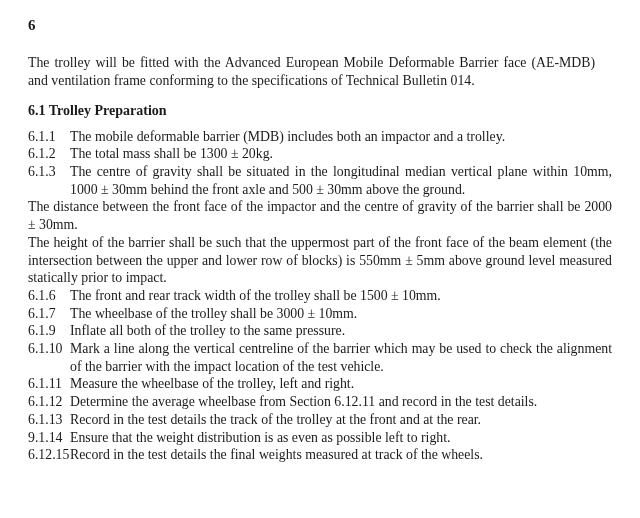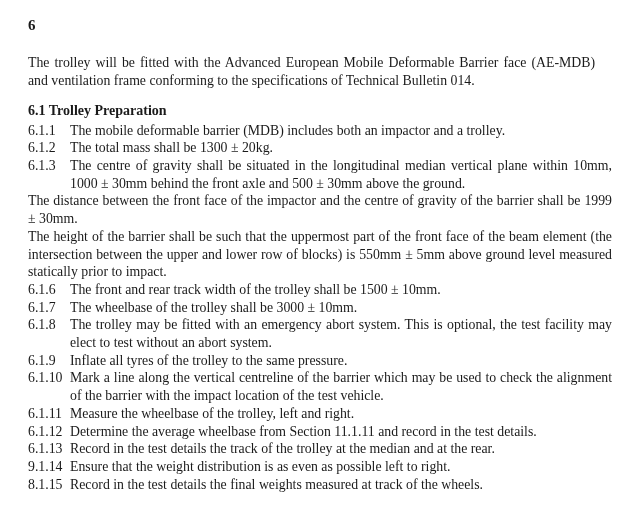--- a/index.html
+++ b/index.html
@@ -31,21 +31,21 @@
   }
   .sec-num {
     flex: 0 0 24px;
   }
   .intro {
     margin: 19px 17px 0 0;
     text-align: justify;
     line-height: 17.8px;
   }
   .subheading {
-    margin: 12px 0 2px 0;
+    margin: 12px 0 8px 0;
     font-size: 14px;
     font-weight: bold;
     line-height: 18px;
   }
   .items {
     margin-top: 0;
   }
   .item {
     display: flex;
     line-height: 17.7px;
@@ -77,70 +77,66 @@
     <span class="item-num">6.1.2</span>
     <span class="item-text">The total mass shall be 1300 ± 20kg.</span>
   </div>
 
   <div class="item">
     <span class="item-num">6.1.3</span>
     <span class="item-text">The centre of gravity shall be situated in the longitudinal median vertical plane within 10mm, 1000 ± 30mm behind the front axle and 500 ± 30mm above the ground.</span>
   </div>
 
   <div class="item">
-    <span class="item-text">The distance between the front face of the impactor and the centre of gravity of the barrier shall be 1999 ± 30mm.</span>
+    <span class="item-text">The distance between the front face of the impactor and the centre of gravity of the barrier shall be 2000 ± 30mm.</span>
   </div>
 
   <div class="item">
     <span class="item-text">The height of the barrier shall be such that the uppermost part of the front face of the beam element (the intersection between the upper and lower row of blocks) is 550mm ± 5mm above ground level measured statically prior to impact.</span>
   </div>
 
   <div class="item">
     <span class="item-num">6.1.6</span>
     <span class="item-text">The front and rear track width of the trolley shall be 1500 ± 10mm.</span>
   </div>
 
   <div class="item">
     <span class="item-num">6.1.7</span>
     <span class="item-text">The wheelbase of the trolley shall be 3000 ± 10mm.</span>
   </div>
 
-  <div class="item">
-    <span class="item-num">6.1.8</span>
-    <span class="item-text">The trolley may be fitted with an emergency abort system. This is optional, the test facility may elect to test without an abort system.</span>
-  </div>
 
   <div class="item">
     <span class="item-num">6.1.9</span>
-    <span class="item-text">Inflate all tyres of the trolley to the same pressure.</span>
+    <span class="item-text">Inflate all both of the trolley to the same pressure.</span>
   </div>
 
   <div class="item">
     <span class="item-num">6.1.10</span>
     <span class="item-text">Mark a line along the vertical centreline of the barrier which may be used to check the alignment of the barrier with the impact location of the test vehicle.</span>
   </div>
 
   <div class="item">
     <span class="item-num">6.1.11</span>
     <span class="item-text">Measure the wheelbase of the trolley, left and right.</span>
   </div>
 
   <div class="item">
     <span class="item-num">6.1.12</span>
-    <span class="item-text">Determine the average wheelbase from Section 11.1.11 and record in the test details.</span>
+    <span class="item-text">Determine the average wheelbase from Section 6.12.11 and record in the test details.</span>
   </div>
 
   <div class="item">
     <span class="item-num">6.1.13</span>
-    <span class="item-text">Record in the test details the track of the trolley at the median and at the rear.</span>
+    <span class="item-text">Record in the test details the track of the trolley at the front and at the rear.</span>
   </div>
 
   <div class="item">
     <span class="item-num">9.1.14</span>
     <span class="item-text">Ensure that the weight distribution is as even as possible left to right.</span>
   </div>
 
   <div class="item">
-    <span class="item-num">8.1.15</span>
+    <span class="item-num">6.12.15</span>
     <span class="item-text">Record in the test details the final weights measured at track of the wheels.</span>
   </div>
 </div>
 </div>
 
 </body></html>

